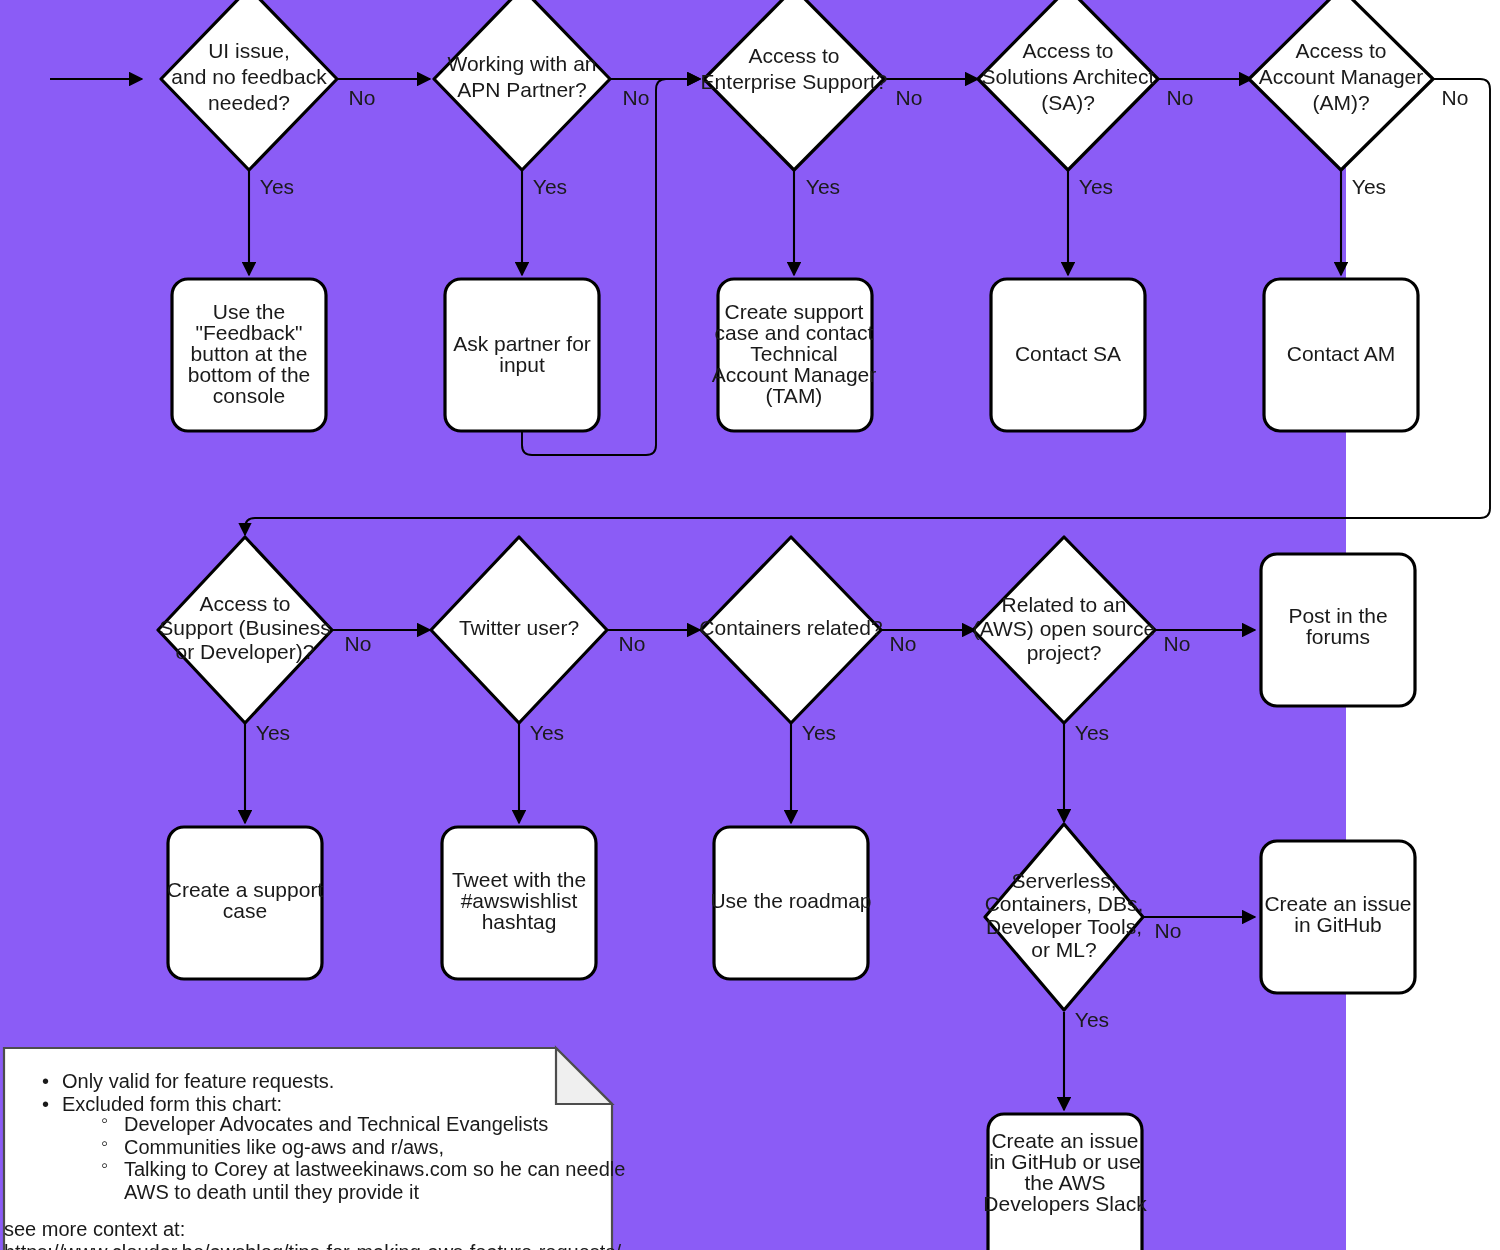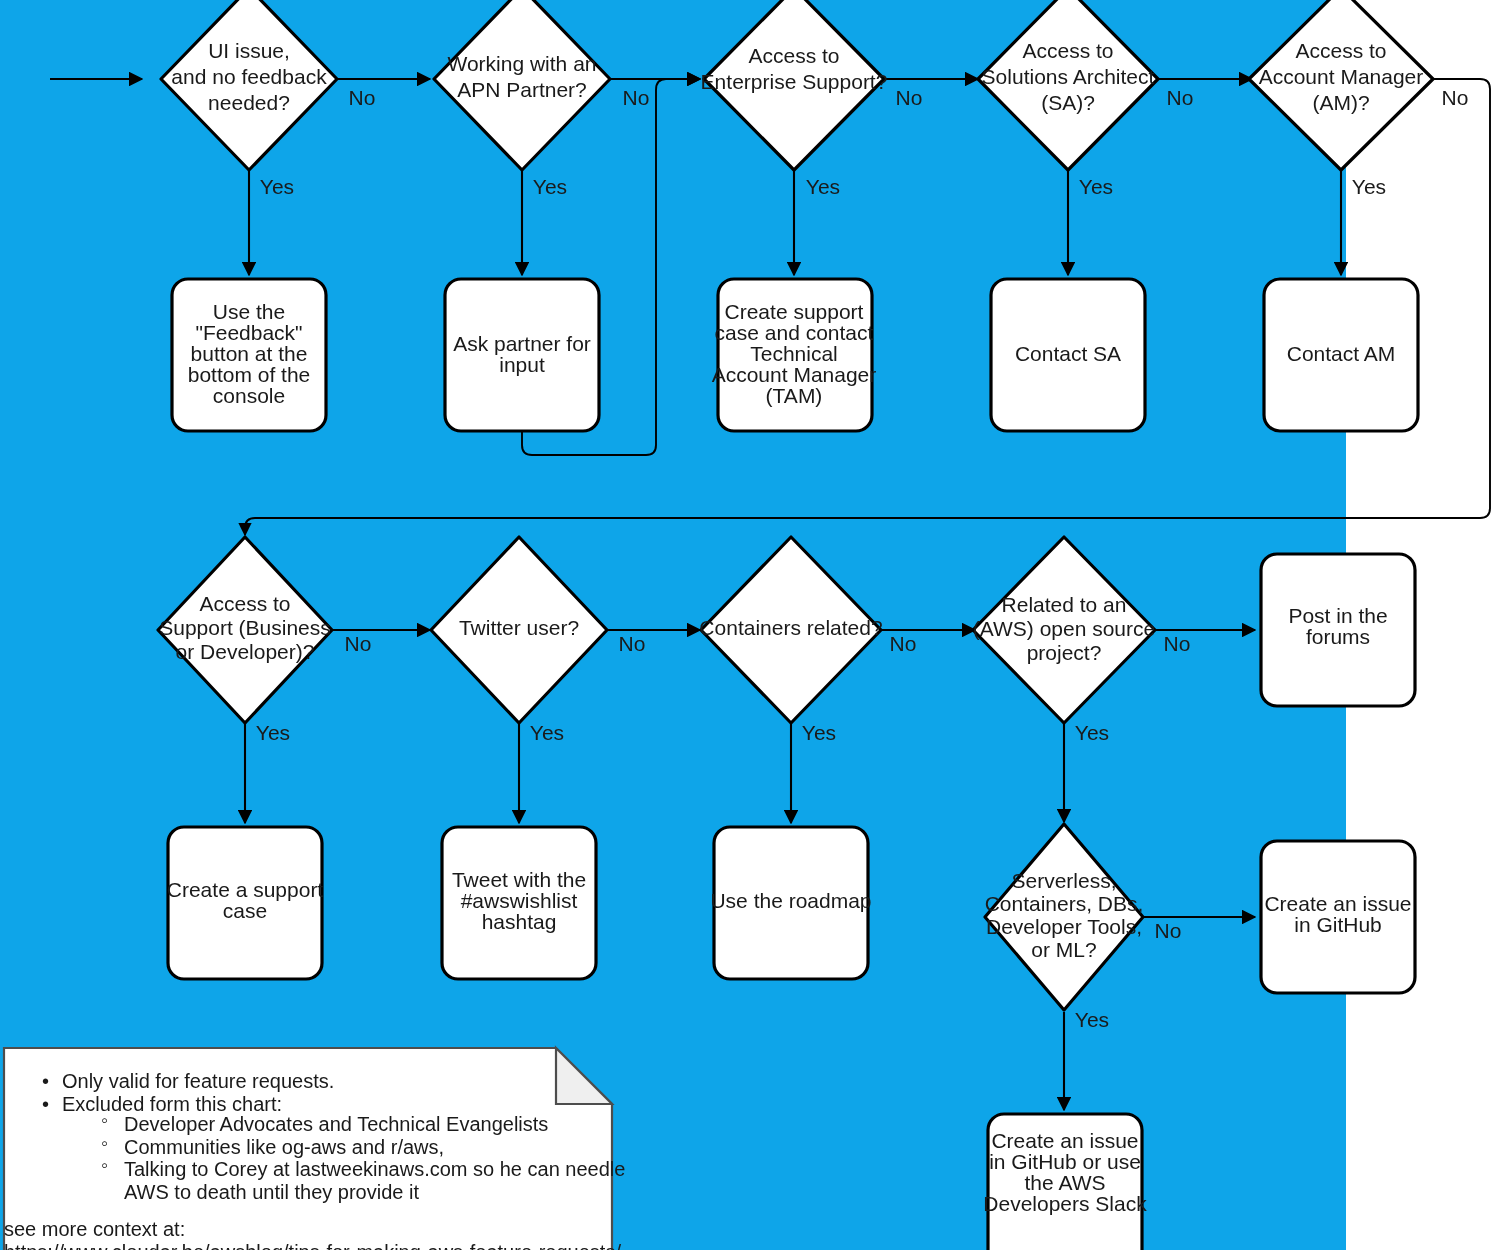--- a/index.html
+++ b/index.html
@@ -10,21 +10,21 @@
   body {
     width: 1500px;
     height: 1250px;
     overflow: hidden;
     font-family: "Liberation Sans", sans-serif;
   }
   #canvas {
     position: relative;
     width: 1346px;
     height: 1250px;
-    background: #0ea5e9;
+    background: #8b5cf6;
   }
   svg#diagram {
     position: absolute;
     top: 0;
     left: 0;
     width: 1500px;
     height: 1250px;
     display: block;
   }
   .shape-stroke {

